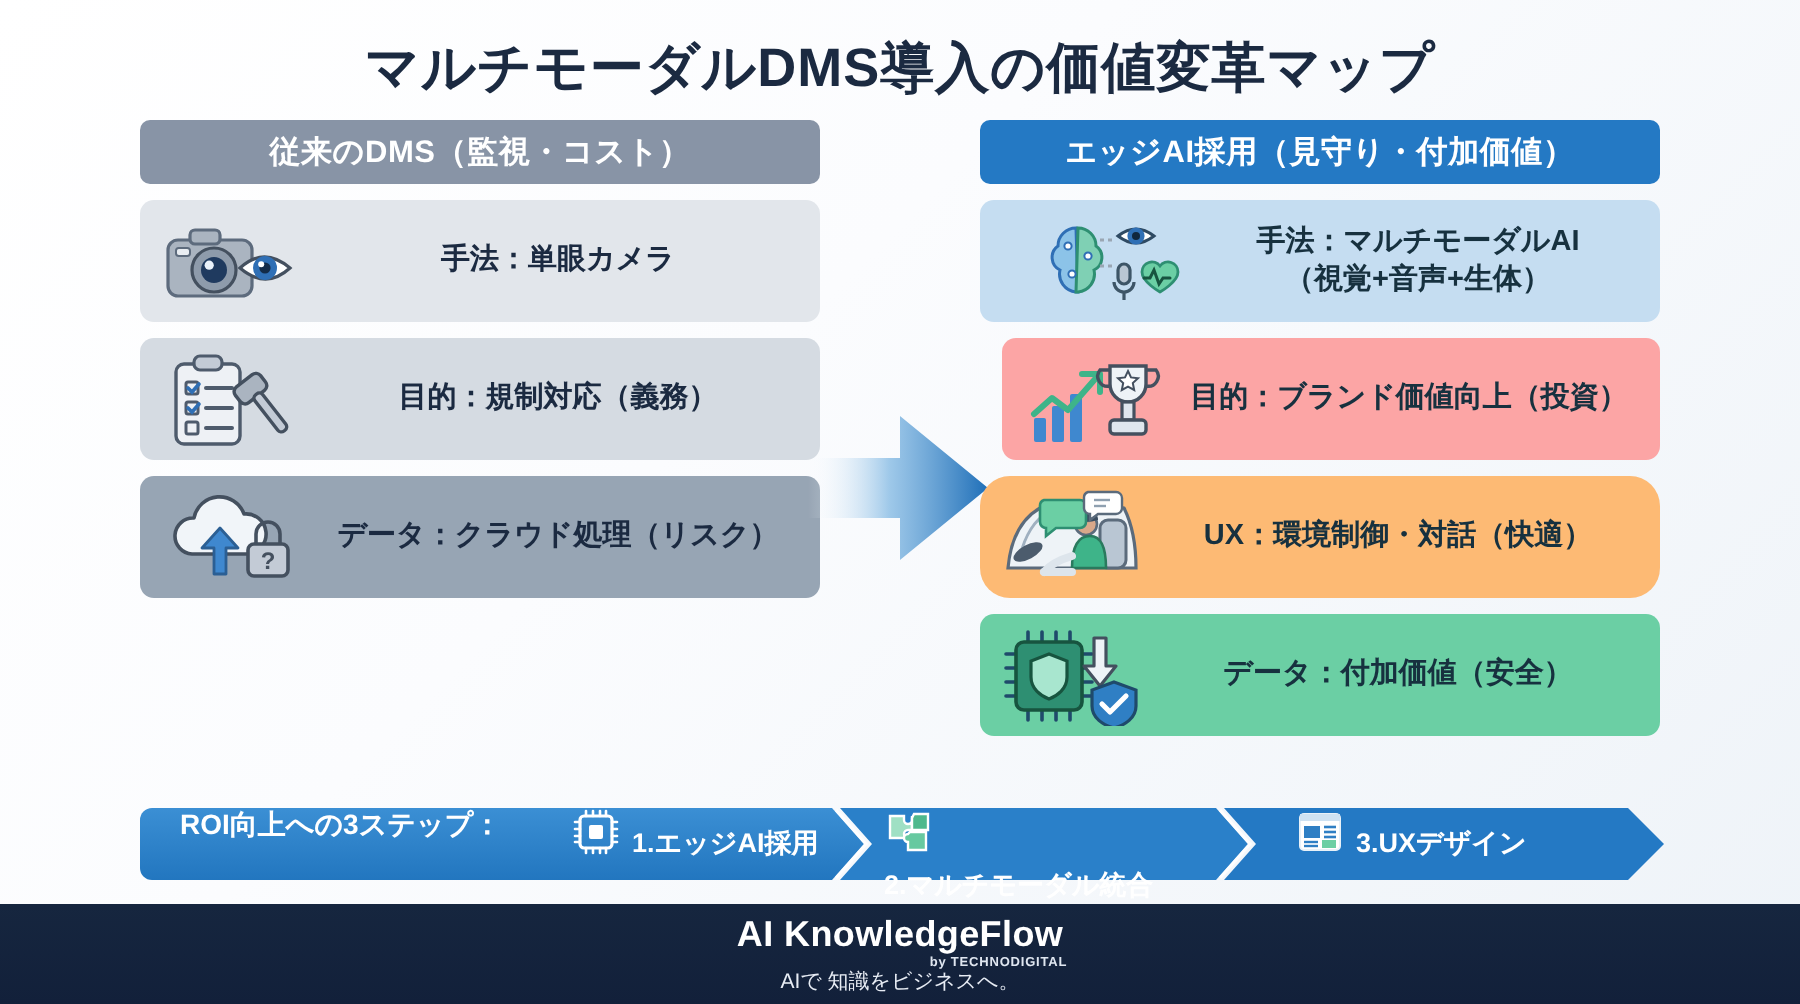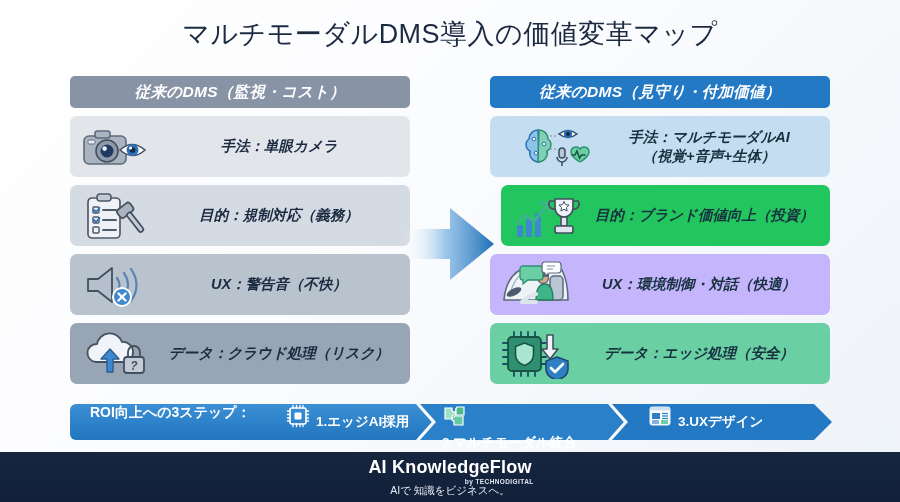--- a/index.html
+++ b/index.html
@@ -10,26 +10,26 @@
   }
   body {
     background: linear-gradient(135deg, #ffffff 0%, #fbfcfe 40%, #eef3f8 100%);
     position: relative;
   }
 
   
   .title {
     position: absolute; top: 16px; left: 0; width: 900px;
     text-align: center;
-    font-size: 27px; font-weight: normal; color: #1b2a41;
+    font-size: 27px; font-weight: bold; color: #1b2a41;
     letter-spacing: 0.5px;
   }
 
   
-  .col { position: absolute; top: 76px; width: 340px; font-style: italic; }
+  .col { position: absolute; top: 60px; width: 340px; }
   .col-left  { left: 70px; }
   .col-right { left: 490px; }
 
   .col-head {
     height: 32px; border-radius: 5px;
     display: flex; align-items: center; justify-content: center;
     font-size: 15.5px; font-weight: bold; color: #ffffff;
     letter-spacing: 0.3px;
   }
   .col-left  .col-head { background: #8894a6; }
@@ -57,22 +57,22 @@
   }
   .col-right .card .lbl { color: #17313f; }
 
   
   .lc1 { background: #e2e6eb; }
   .lc2 { background: #d5dbe2; }
   .lc3 { background: #b9c3ce; }
   .lc4 { background: #97a5b4; }
   
   .rc1 { background: #c5ddf1; padding-left: 28px; }
-  .rc2 { background: #22c55e; margin-left: 11px; }
-  .rc3 { background: #c4b5fd; }
+  .rc2 { background: #fca5a5; margin-left: 11px; }
+  .rc3 { background: #fdba74; border-radius: 15px; }
   .rc4 { background: #6bcfa4; }
 
   
   .arrow { position: absolute; left: 404px; top: 196px; width: 94px; height: 96px; }
 
   
   .roi {
     position: absolute; left: 70px; top: 404px;
     width: 762px; height: 36px;
   }
@@ -156,38 +156,20 @@
         </g>
         <g transform="rotate(-38 52 28)">
           <rect x="44" y="12" width="16" height="10" rx="3" fill="#aab4c0" stroke="#44505f" stroke-width="1.7"></rect>
           <rect x="50" y="21" width="5" height="23" rx="2.2" fill="#c3cbd6" stroke="#44505f" stroke-width="1.7"></rect>
         </g>
       </svg>
     </div>
     <div class="lbl">目的：規制対応（義務）</div>
   </div>
 
-  <div class="card lc3">
-    <div class="ic">
-      <svg width="74" height="48" viewBox="0 0 74 48">
-        <path d="M8 18 h10 l14 -11 v34 l-14 -11 h-10 z" fill="#b6c0cc" stroke="#44505f" stroke-width="1.8" stroke-linejoin="round"></path>
-        <g stroke="#5b84b1" stroke-width="2.2" fill="none" stroke-linecap="round">
-          <path d="M37 17 q5 7 0 14"></path>
-          <path d="M44 12 q8 12 0 24"></path>
-          <path d="M51 8 q11 16 0 32"></path>
-        </g>
-        <circle cx="42" cy="36" r="9" fill="#3f88cf" stroke="#ffffff" stroke-width="2"></circle>
-        <g stroke="#ffffff" stroke-width="2.4" stroke-linecap="round">
-          <path d="M38.5 32.5 l7 7"></path>
-            <path d="M45.5 32.5 l-7 7"></path>
-        </g>
-      </svg>
-    </div>
-    <div class="lbl">UX：警告音（不快）</div>
-  </div>
 
   <div class="card lc4">
     <div class="ic">
       <svg width="74" height="48" viewBox="0 0 74 48">
         <path d="M16 32 a9 9 0 0 1 1 -18 a13 13 0 0 1 25 -2 a9 9 0 0 1 2 20 z" fill="#f1f5f9" stroke="#44505f" stroke-width="1.8" stroke-linejoin="round"></path>
         <path d="M27 42 v-13 h-6 l9 -10 l9 10 h-6 v13 z" fill="#3f88cf" stroke="#2b5f94" stroke-width="1.4" stroke-linejoin="round"></path>
         <rect x="44" y="27" width="20" height="16" rx="3" fill="#c3cbd6" stroke="#44505f" stroke-width="1.8"></rect>
         <path d="M48 27 v-5 a6 6 0 0 1 12 0 v5" fill="none" stroke="#44505f" stroke-width="1.8"></path>
         <text x="54" y="39.5" font-size="12" font-weight="bold" text-anchor="middle" fill="#44505f" font-family="'Liberation Sans',sans-serif">?</text>
       </svg>
@@ -204,21 +186,21 @@
         <stop offset="45%" stop-color="#8fc0e6" stop-opacity="0.85"></stop>
         <stop offset="100%" stop-color="#1f6fb8"></stop>
       </linearGradient>
     </defs>
     <path d="M0 33 h46 v-21 l44 36 l-44 36 v-21 h-46 z" fill="url(#agrad)"></path>
   </svg>
 </div>
 
 <div class="col col-right">
 
-  <div class="col-head">従来のDMS（見守り・付加価値）</div>
+  <div class="col-head">エッジAI採用（見守り・付加価値）</div>
 
   <div class="card rc1">
     <div class="ic">
       <svg width="74" height="50" viewBox="0 0 74 50">
         <path d="M18 8 a9 9 0 0 0 -9 9 a7 7 0 0 0 1 12 a9 9 0 0 0 8 11 h1 z" fill="#8cc3e8" stroke="#2f6fb5" stroke-width="1.5"></path>
         <path d="M19 8 a9 9 0 0 1 9 9 a7 7 0 0 1 -1 12 a9 9 0 0 1 -8 11 h-1 z" fill="#7fd0b4" stroke="#2e8f72" stroke-width="1.5"></path>
         <g fill="#ffffff" stroke="#2f6fb5" stroke-width="1">
             <circle cx="14" cy="17" r="1.8"></circle>
             <circle cx="24" cy="22" r="1.8"></circle>
             <circle cx="16" cy="31" r="1.8"></circle>
@@ -308,21 +290,21 @@
             <path d="M41 28 h5"></path>
             <path d="M41 35 h5"></path>
         </g>
         <rect x="8" y="8" width="33" height="34" rx="4" fill="#2e8f72" stroke="#17543f" stroke-width="1.8"></rect>
         <path d="M24.5 14 l9 3.5 v8 c0 6 -5 9.5 -9 11 c-4 -1.5 -9 -5 -9 -11 v-8 z" fill="#a8e6cf" stroke="#17543f" stroke-width="1.6"></path>
         <path d="M53 6 v14 h5 l-8 10 l-8 -10 h5 v-14 z" fill="#eef3f7" stroke="#44505f" stroke-width="1.6" stroke-linejoin="round"></path>
         <path d="M57 28 l11 4 v8 c0 6 -5.5 9.5 -11 11 c-5.5 -1.5 -11 -5 -11 -11 v-8 z" fill="#2f7fc4" stroke="#1f4a6b" stroke-width="1.6"></path>
         <path d="M51 39 l4 4 l8 -8" fill="none" stroke="#ffffff" stroke-width="2.6" stroke-linecap="round" stroke-linejoin="round"></path>
       </svg>
     </div>
-    <div class="lbl">データ：エッジ処理（安全）</div>
+    <div class="lbl">データ：付加価値（安全）</div>
   </div>
 </div>
 
 <div class="roi">
   <svg width="762" height="36" viewBox="0 0 762 36">
     <defs>
       <linearGradient id="bg1" x1="0" y1="0" x2="0" y2="1">
         <stop offset="0%" stop-color="#3b8fd4"></stop>
           <stop offset="100%" stop-color="#2276bf"></stop>
       </linearGradient>

